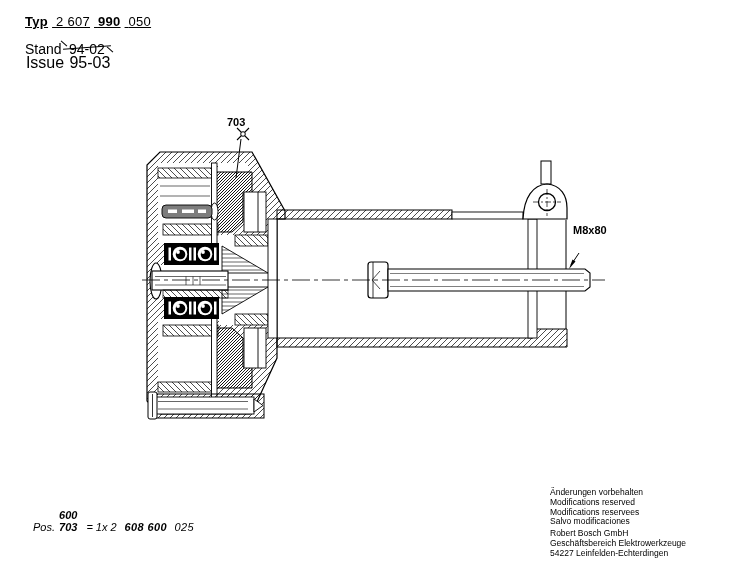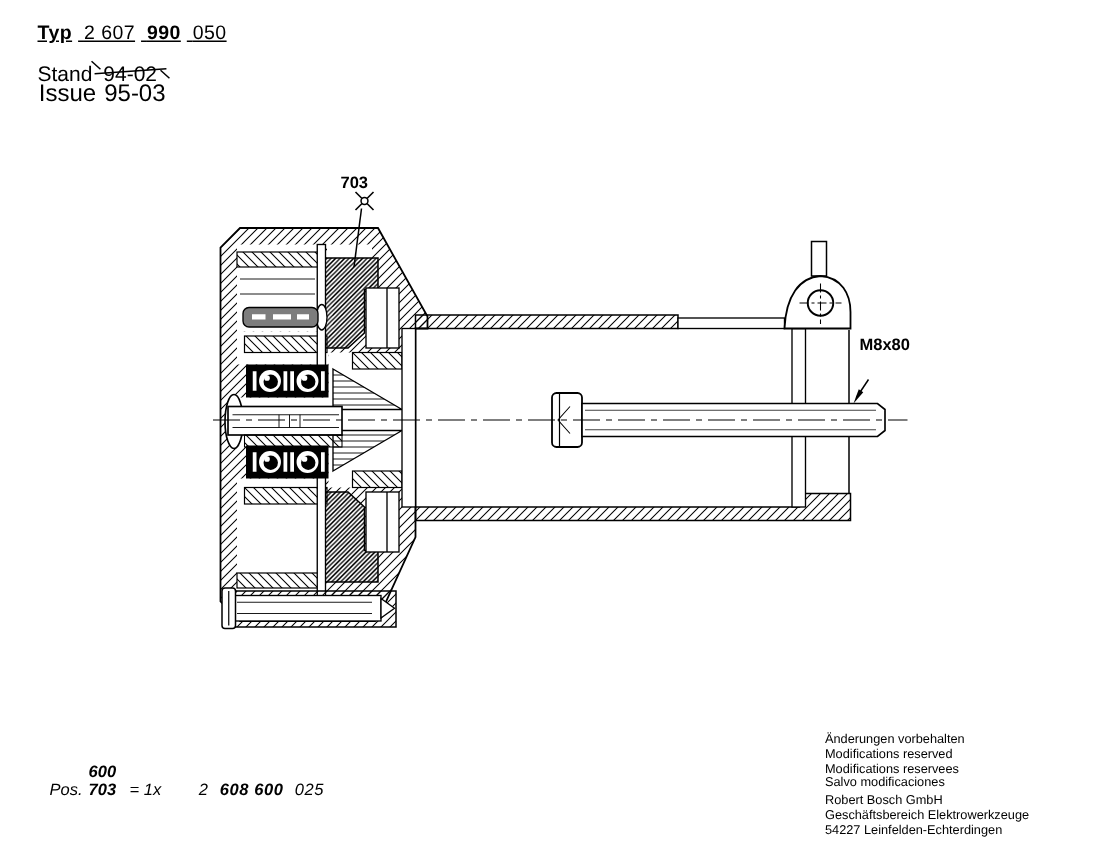--- a/index.html
+++ b/index.html
@@ -23,21 +23,21 @@
          transform:rotate(42deg);}
   
   .callout{font-size:11px;font-weight:bold;white-space:nowrap;}
   .c703{left:227px;top:116px;}
   .cbolt{left:573px;top:224px;}
   
   .posrow{left:33px;top:510px;display:flex;align-items:flex-end;font-size:11px;white-space:nowrap;font-style:italic;}
   .posrow .poslbl{margin-right:4px;padding-top:2px;}
   .frac{font-weight:bold;line-height:11.5px;text-align:left;}
   .qty{margin-left:9px;padding-top:2px;}
-  .pnum{margin-left:25px;padding-top:2px;letter-spacing:.4px;}
+  .pnum{margin-left:3px;padding-top:2px;letter-spacing:.4px;}
   .pnum .b{font-weight:bold;}
   .pnum span{margin-right:4px;}
   
   .legal{left:550px;top:488px;font-size:8.5px;line-height:9.8px;white-space:nowrap;}
   .legal .company{font-weight:normal;margin-top:2px;}
 </style>
 </head>
 <body>
 
 <div class="page">

